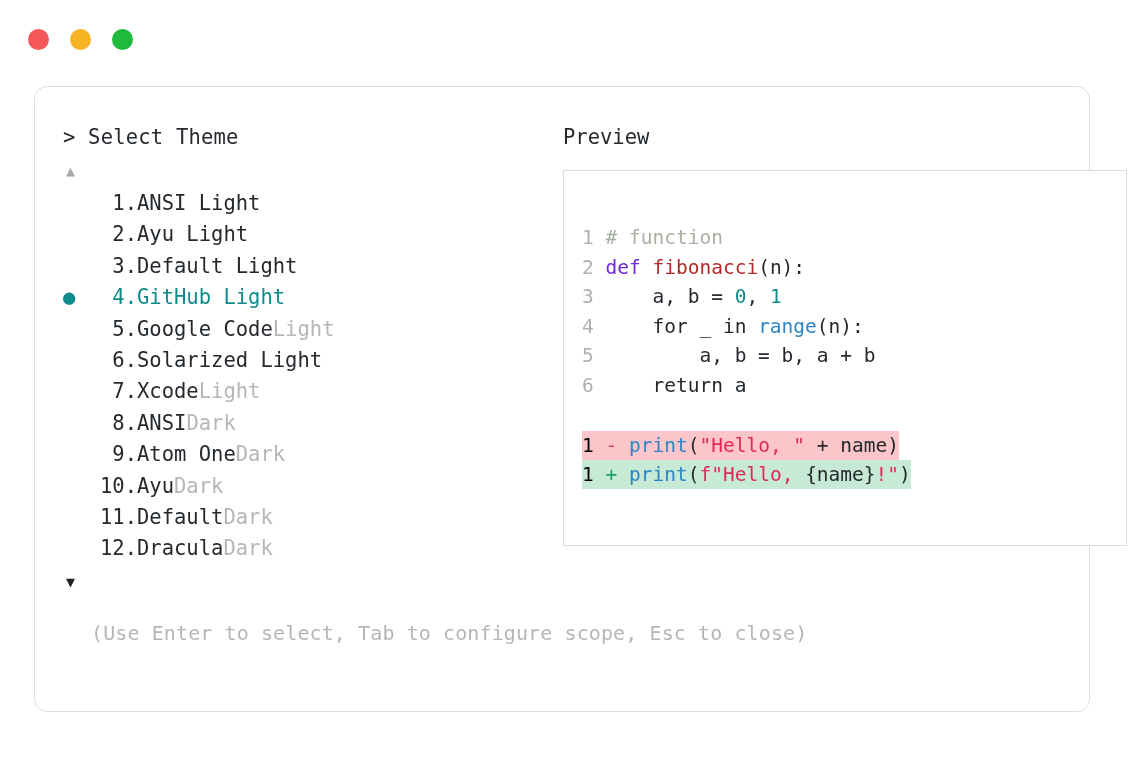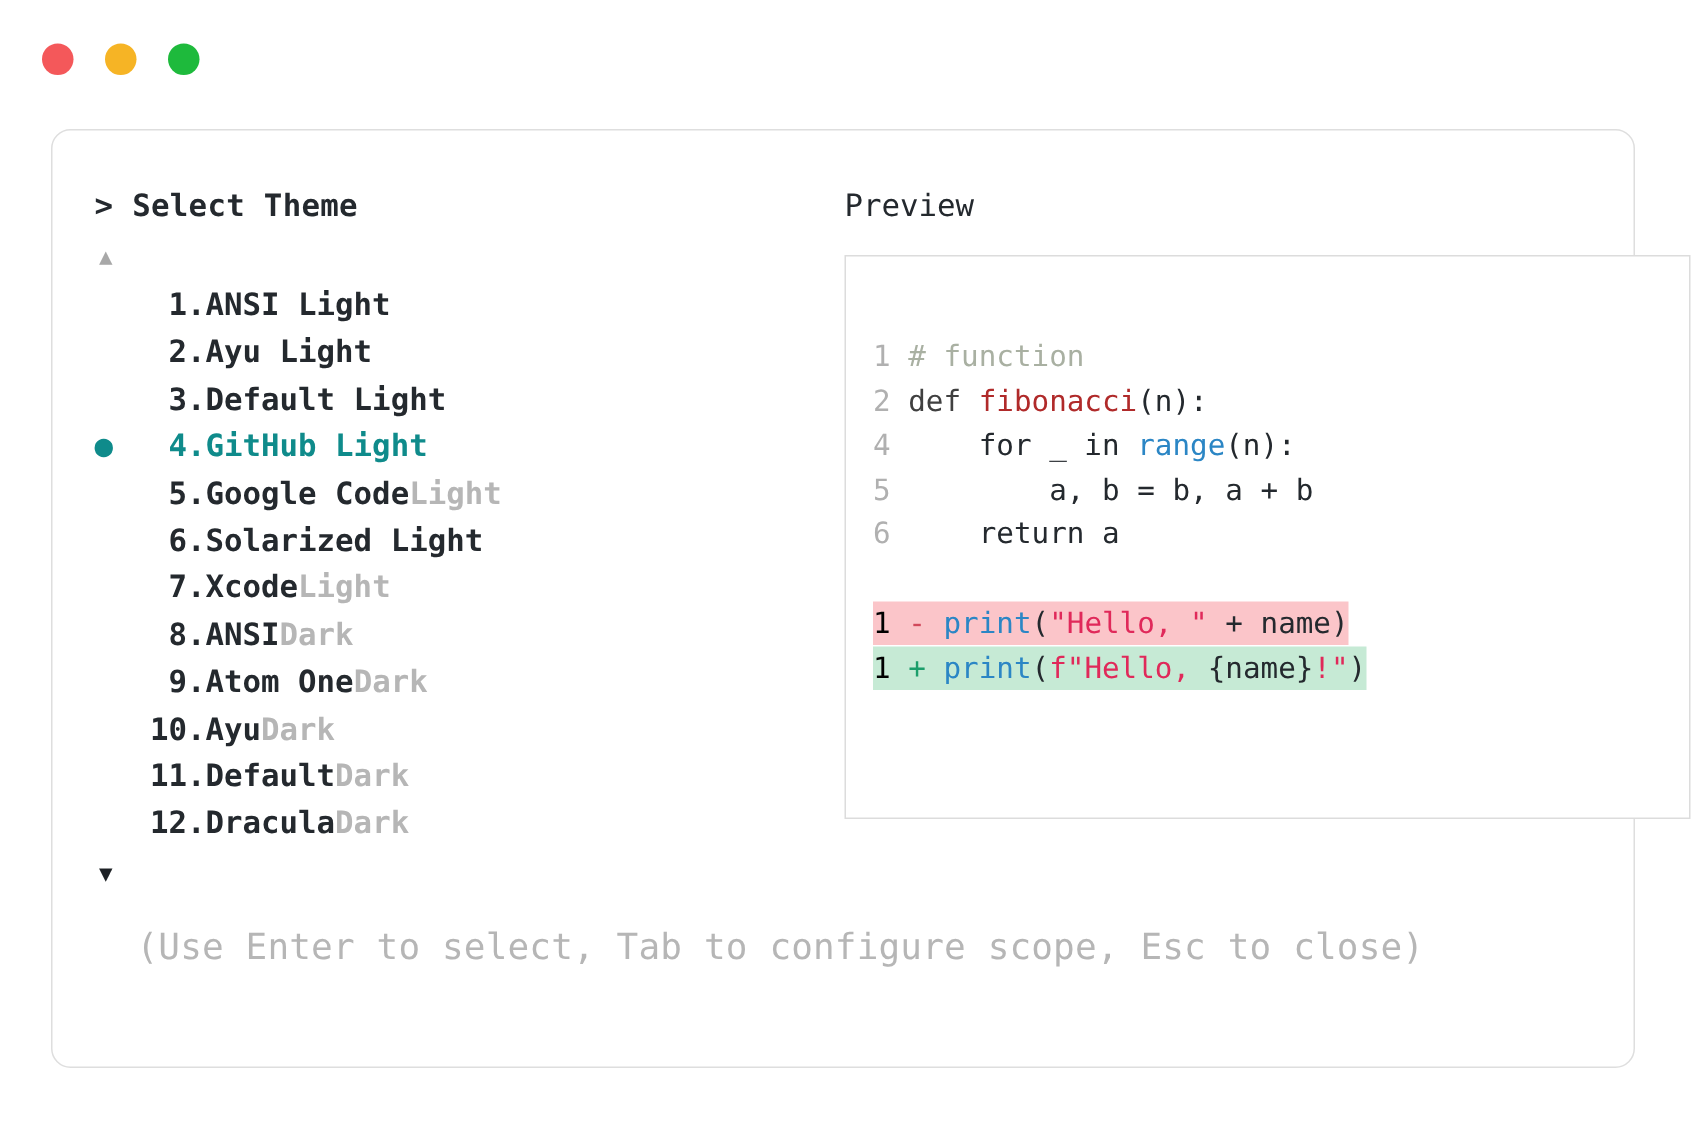--- a/index.html
+++ b/index.html
@@ -54,21 +54,20 @@
 
   .columns {
     display: flex;
     align-items: flex-start;
   }
 
   
   .col-left {
     width: 500px;
     flex: 0 0 500px;
-    font-weight: bold;
   }
   .prompt-line {
     font-size: 20.5px;
     color: #24292e;
     letter-spacing: 0.2px;
     white-space: pre;
     line-height: 24px;
   }
   .scroll-arrow {
     font-size: 15px;
@@ -144,21 +143,21 @@
     white-space: pre;
     color: #24292e;
     height: 29.6px;
   }
   .code-line .ln {
     color: #b0b0b0;
   }
   .spacer-line { height: 30px; }
 
   .tok-comment { color: #a9b0a2; }
-  .tok-keyword { color: #404040; }
+  .tok-keyword { color: #6d28d9; }
   .tok-func    { color: #b02a2a; }
   .tok-num     { color: #0f8b8b; }
   .tok-builtin { color: #2b86c5; }
   .tok-plain   { color: #24292e; }
   .tok-string  { color: #e0295a; }
   .tok-call    { color: #2b86c5; }
 
   .diff-line {
     font-size: 19.5px;
     line-height: 29.6px;
@@ -172,21 +171,21 @@
   .diff-del .hl { background: #fbc5c9; }
   .diff-add .hl { background: #c6ead5; }
   .diff-del .marker { color: #d1495b; }
   .diff-add .marker { color: #1c9e6b; }
 
   
   .hint {
     position: absolute;
     left: 56px;
     bottom: 66px;
-    font-size: 24px;
+    font-size: 20px;
     color: #b6b6b6;
     white-space: pre;
     letter-spacing: 0.1px;
   }
 </style>
 </head>
 <body>
 
 <div class="titlebar">
   <span class="dot" style="background:#f4585a"></span>
@@ -297,20 +296,21 @@
 
       <div class="col-right">
         <div class="preview-title">Preview</div>
 
         <div class="preview-box">
 
           <div class="code-line"><span class="ln">1</span> <span class="tok-comment"># function</span></div>
 
           <div class="code-line"><span class="ln">2</span> <span class="tok-keyword">def </span><span class="tok-func">fibonacci</span><span class="tok-plain">(n):</span></div>
 
+          <div class="code-line"><span class="ln">3</span> <span class="tok-plain">    a, b = </span><span class="tok-num">0</span><span class="tok-plain">, </span><span class="tok-num">1</span></div>
 
           <div class="code-line"><span class="ln">4</span> <span class="tok-plain">    for _ in </span><span class="tok-builtin">range</span><span class="tok-plain">(n):</span></div>
 
           <div class="code-line"><span class="ln">5</span> <span class="tok-plain">        a, b = b, a + b</span></div>
 
           <div class="code-line"><span class="ln">6</span> <span class="tok-plain">    return a</span></div>
 
           <div class="spacer-line"></div>
 
           <div class="diff-line diff-del"><span class="hl"><span class="ln">1</span> <span class="marker">-</span> <span class="tok-call">print</span><span class="tok-plain">(</span><span class="tok-string">"Hello, "</span><span class="tok-plain"> + name)</span></span></div>

